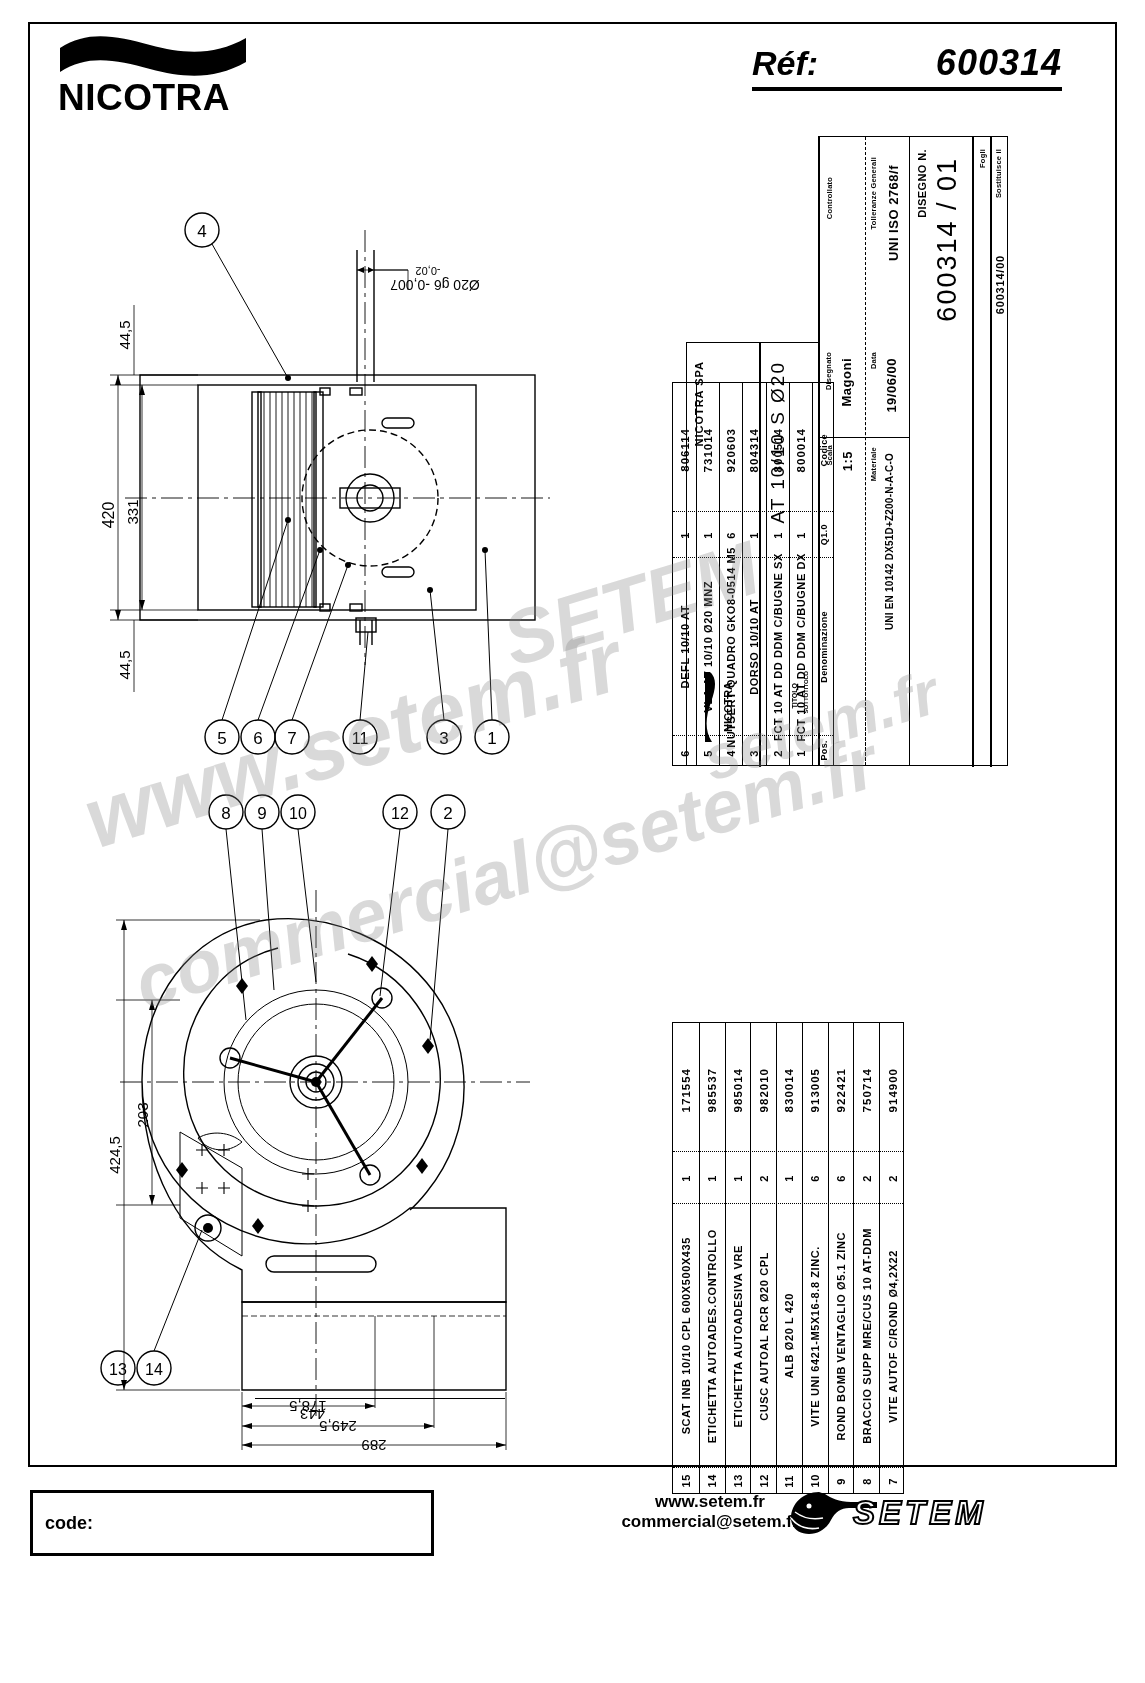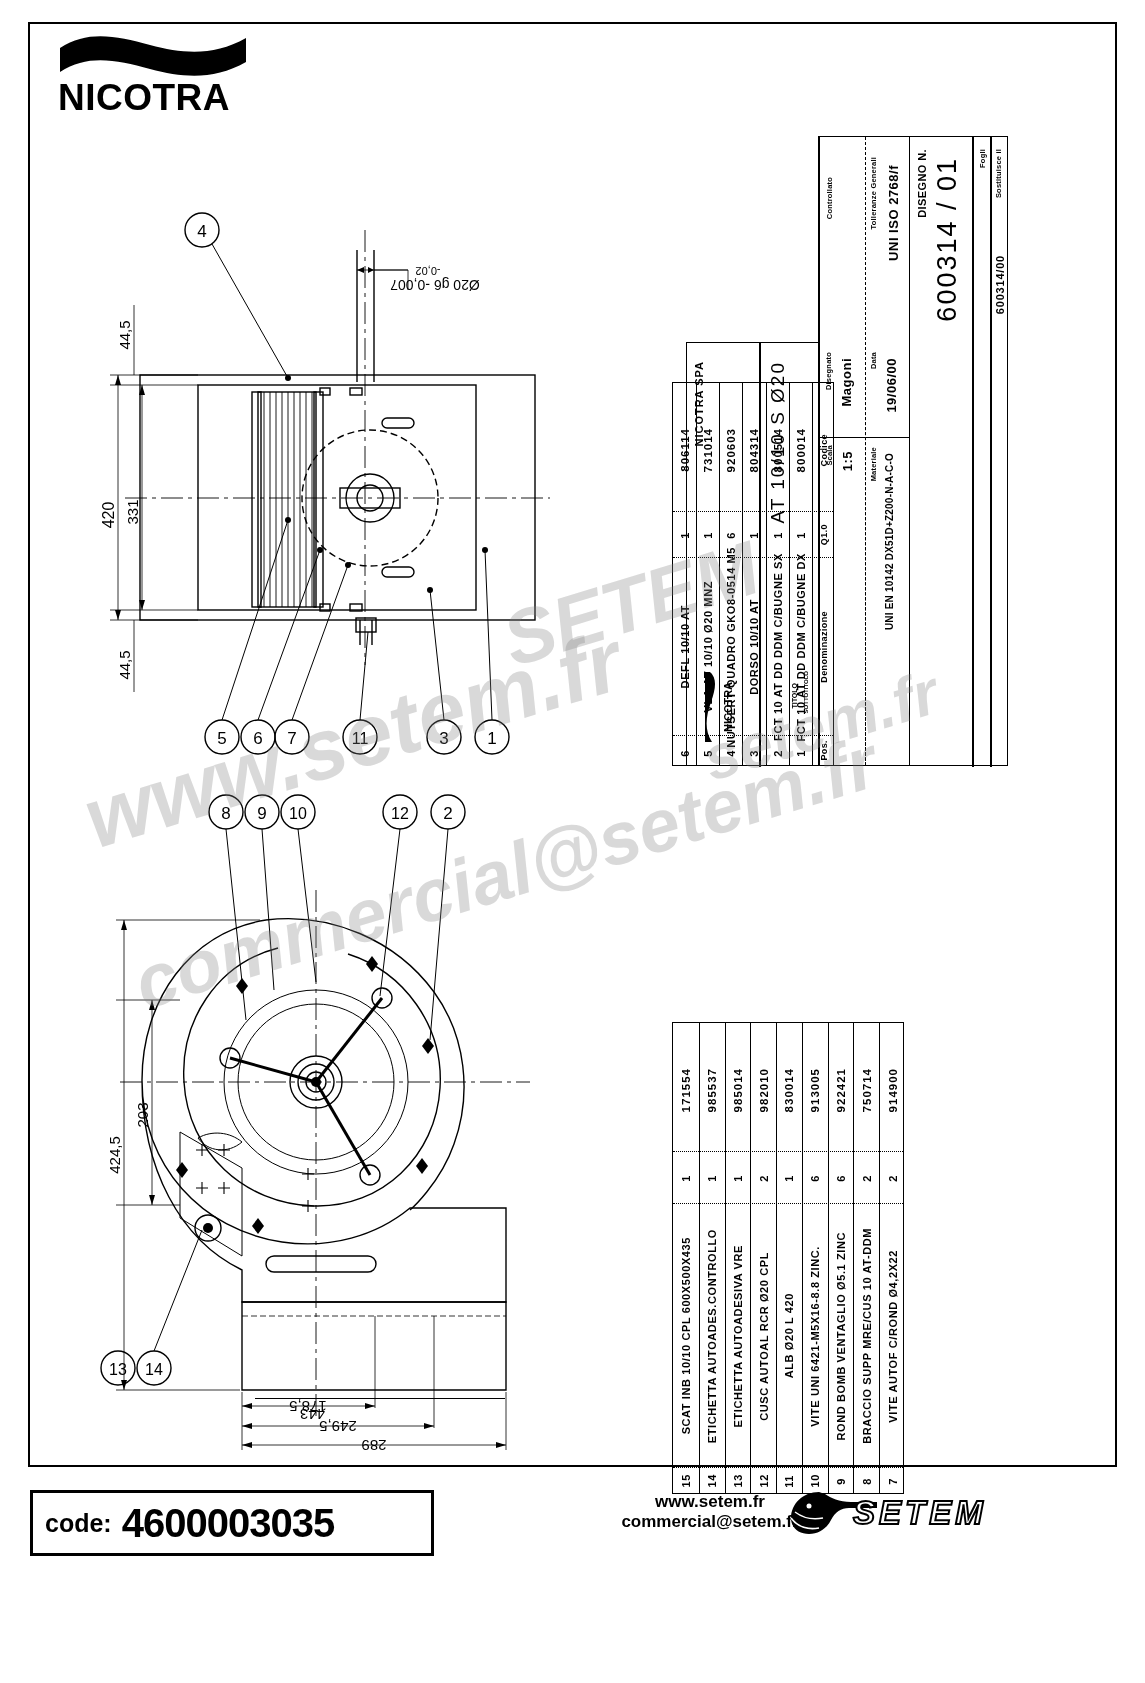--- a/index.html
+++ b/index.html
@@ -54,21 +54,21 @@
   .cell span{font-size:11px;font-weight:bold;letter-spacing:0.6px;}
   .c-pos span{font-size:11px;}
   .c-qty span{font-size:11px;}
   .c-code span{font-size:11.5px;letter-spacing:1px;}
   .hdr span{font-size:9px;font-weight:bold;letter-spacing:0.4px;}
 
   
   .code-box{position:absolute;left:30px;top:1490px;width:404px;height:66px;
             border:3px solid #000;box-sizing:border-box;display:flex;
             align-items:center;gap:10px;padding-left:12px;}
-  .code-lab{font-size:25px;font-weight:bold;}
+  .code-lab{font-size:18px;font-weight:bold;}
   .code-val{font-size:40px;font-weight:bold;letter-spacing:-1px;}
 
   .setem{position:absolute;left:455px;top:1492px;width:660px;height:86px;}
   .s-line1{position:absolute;left:85px;top:0;width:340px;text-align:center;
            font-size:17px;font-weight:bold;}
   .s-line2{position:absolute;left:45px;top:20px;width:420px;text-align:center;
            font-size:17px;font-weight:bold;}
   .s-line3{position:absolute;left:0;top:46px;width:660px;text-align:center;
            font-size:14.5px;font-weight:bold;}
   .s-logo{position:absolute;left:330px;top:-4px;width:270px;height:48px;}
@@ -89,20 +89,24 @@
 
 <div class="page">
 
   <div class="logo-wrap">
     <svg class="logo-wave" viewBox="0 0 190 42">
       <path d="M2,14 C30,-4 58,2 92,11 C126,20 156,22 188,4 L188,28 C156,46 126,44 92,35 C58,26 30,20 2,38 Z" fill="#000"></path>
     </svg>
     <div class="logo-text">NICOTRA</div>
   </div>
 
+  <div class="ref-box">
+    <span class="ref-lab">Réf:</span>
+    <span class="ref-val">600314</span>
+  </div>
 
   <div class="frame"></div>
 
   <div class="draw">
     <svg width="640" height="1330" viewBox="0 0 640 1330">
       <g stroke="#000" fill="none" stroke-width="1.4">
 
         <rect x="110" y="255" width="395" height="245"></rect>
 
         <rect x="168" y="265" width="278" height="225"></rect>
@@ -664,21 +668,20 @@
       <div style="position: absolute; left: 0px; right: 0px; height: 0px; border-top: 1.2px dotted rgb(0, 0, 0); top: 444px;"></div>
     </div>
 
   <div class="wm wm1">www.setem.fr</div>
   <div class="wm wm2">commercial@setem.fr</div>
   <div class="wm wm3">SETEM</div>
   <div class="wm wm4">setem.fr</div>
 
   <div class="code-box">
     <span class="code-lab">code:</span>
-    <span class="code-val">4600003035</span>
   </div>
 
   <div class="setem">
     <div class="s-line1">www.setem.fr</div>
     <div class="s-line2">commercial@setem.fr</div>
     <svg class="s-logo" viewBox="0 0 270 48">
       <path d="M34,4 C18,4 6,16 6,30 C6,40 14,46 24,46 C34,46 42,40 46,32
                C50,24 56,20 64,20 L92,20 L92,14 L66,14 C54,14 46,10 40,6 Z" fill="#000"></path>
       <circle cx="24" cy="18" r="2.5" fill="#fff"></circle>
       <path d="M6,30 C12,38 22,42 34,40" stroke="#fff" stroke-width="1.6" fill="none"></path>

